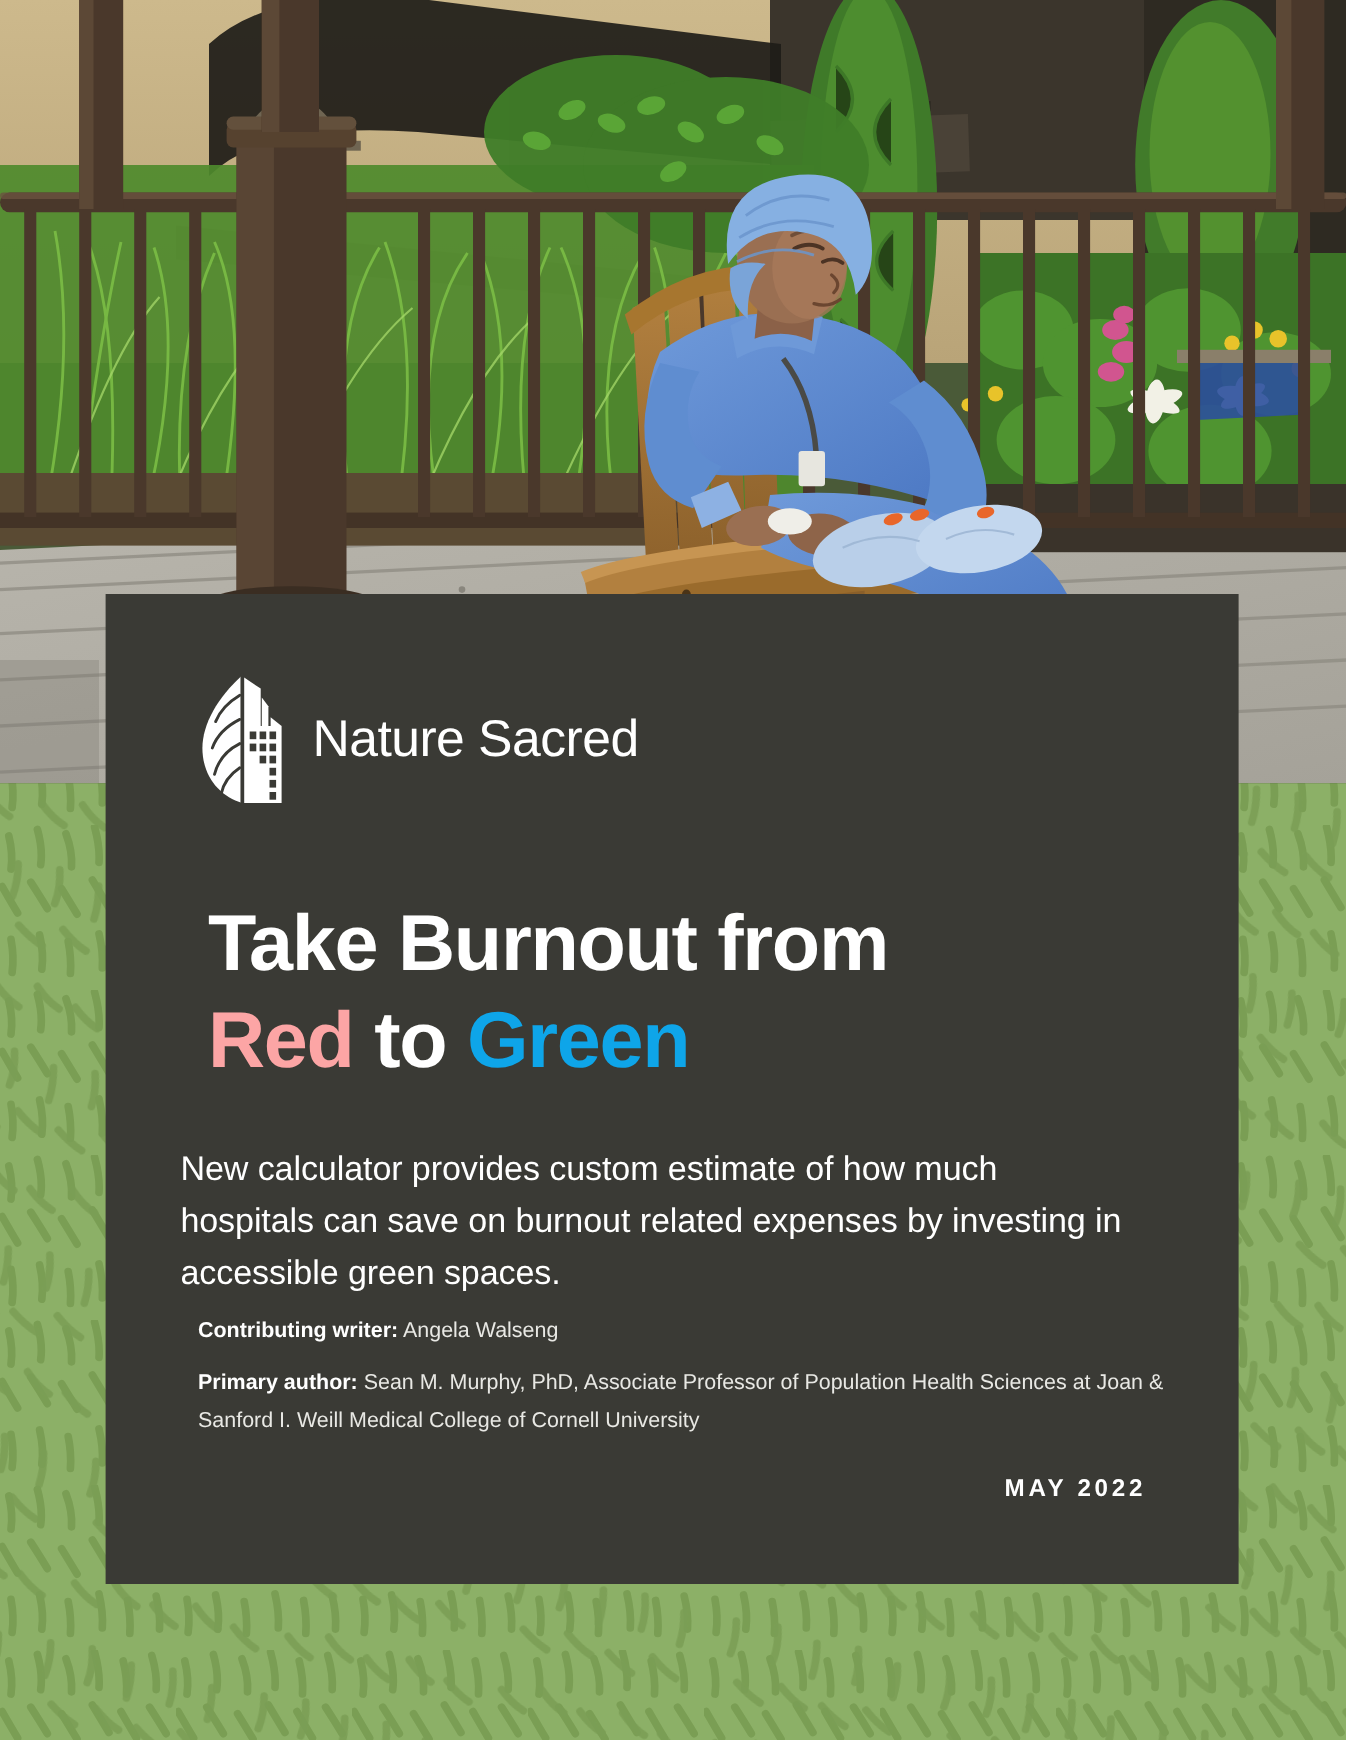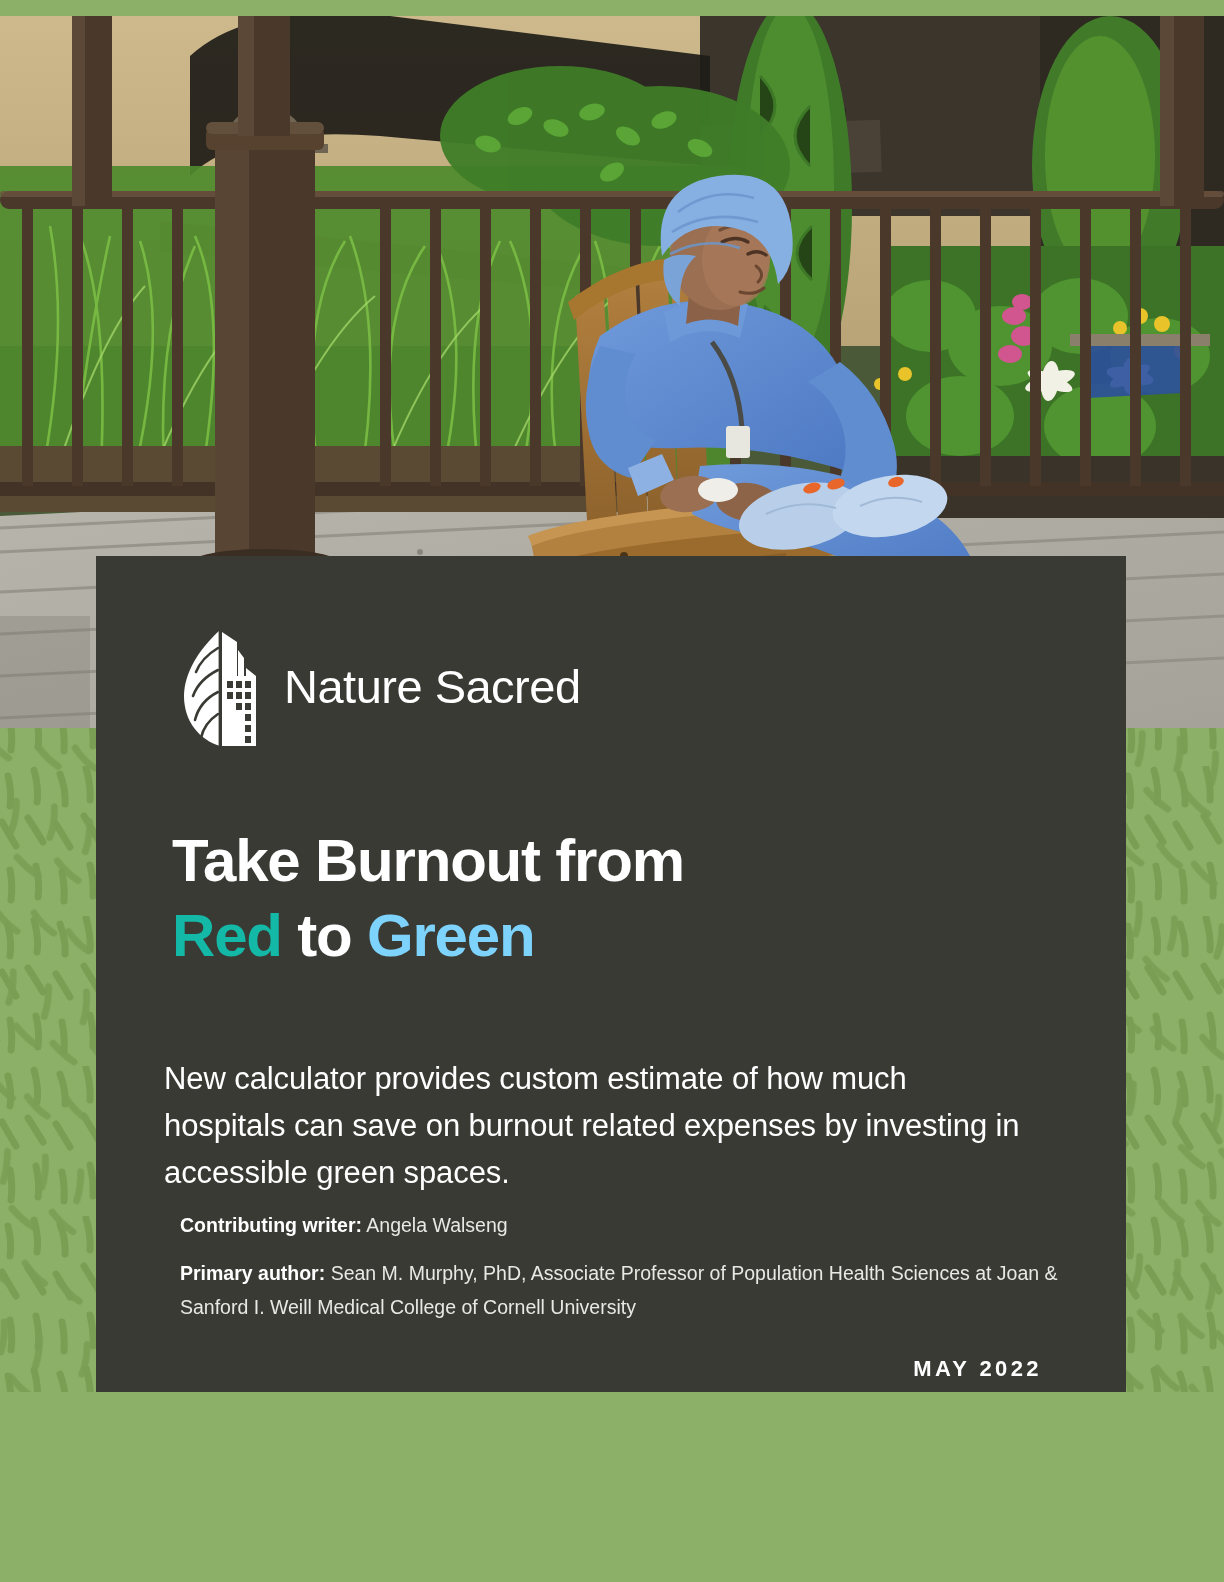--- a/index.html
+++ b/index.html
@@ -5,21 +5,21 @@
   html,body{margin:0;padding:0;}
   body{
     width:1224px;height:1582px;
     background:#8CB067;
     font-family:"Liberation Sans", sans-serif;
     overflow:hidden;
     position:relative;
   }
 
   
-  #page{position:absolute;inset:0;width:1224px;height:1376px;overflow:hidden;margin-top:16px;}
+  #page{position:absolute;inset:0;width:1224px;height:1582px;overflow:hidden;}
 
   
   .green-bg{
     position:absolute;left:0;top:0;width:1224px;height:1582px;
     background-color:#8CB067;
   }
   .green-bg svg{display:block;width:100%;height:100%;}
 
   
   .photo{
@@ -39,29 +39,29 @@
   
   .logo-row{
     position:absolute;left:86px;top:72px;
     display:flex;align-items:center;gap:22px;
   }
   .logo-mark{width:80px;height:120px;display:block;}
   .logo-word{display:block;height:56px;}
 
   
   .headline{
-    position:absolute;left:76px;top:234px;
+    position:absolute;left:93px;top:234px;
     width:920px;
-    font-size:60px;line-height:1.02;
+    font-size:72px;line-height:1.02;
     font-weight:700;letter-spacing:-1.2px;
     color:#ffffff;
   }
   .headline .l2{display:block;margin-top:14px;}
-  .w-red{color:#14b8a6;}
-  .w-green{color:#7dd3fc;}
+  .w-red{color:#fca5a5;}
+  .w-green{color:#0ea5e9;}
   .w-white{color:#ffffff;}
 
   
   .subtitle{
     position:absolute;left:68px;top:468px;width:860px;
     font-size:31px;line-height:1.52;color:#ffffff;font-weight:400;
     letter-spacing:-0.1px;
   }
 
   

